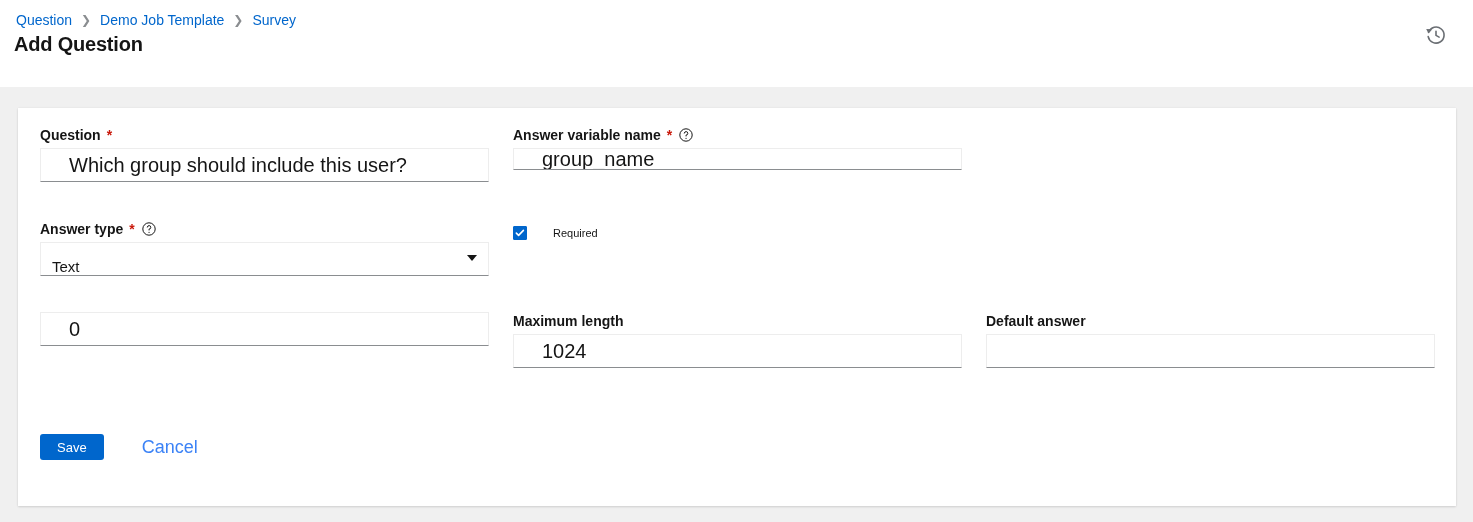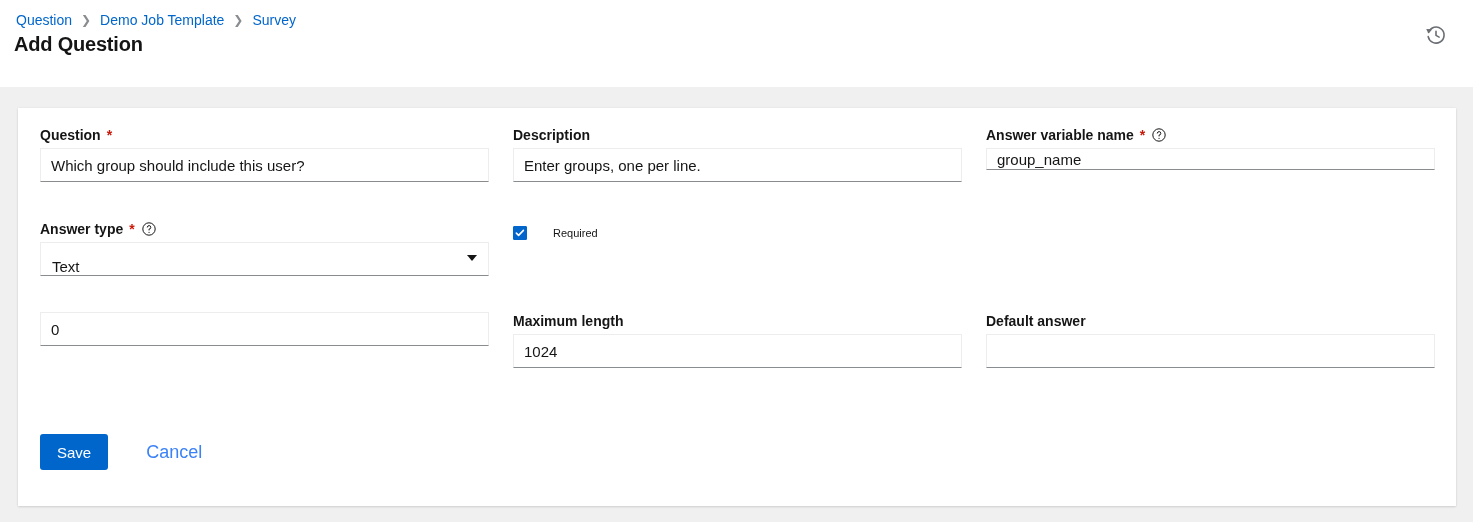--- a/index.html
+++ b/index.html
@@ -114,23 +114,23 @@
     display: inline-flex;
     color: #151515;
     cursor: pointer;
   }
   .help-icon svg { display: block; }
 
   .text-input {
     display: block;
     width: 449px;
     height: 34px;
-    padding: 0 10px;
+    padding: 0 28px;
     font-family: "Liberation Sans", sans-serif;
-    font-size: 15px;
+    font-size: 20px;
     color: #151515;
     background: #ffffff;
     border: 1px solid #ededed;
     border-bottom: 1px solid #8a8d90;
     border-radius: 0;
     outline: none;
   }
   .text-input::placeholder { color: #6a6e73; }
   .text-input.tall { height: 22px; }
 
@@ -191,26 +191,26 @@
   .row-3 { position: absolute; left: 0; top: 186px; width: 1394px; }
 
   
   .actions {
     position: absolute;
     left: 22px; top: 326px;
     display: flex;
     align-items: center;
   }
   .btn-primary {
-    height: 36px;
+    height: 26px;
     padding: 0 17px;
     background: #0066cc;
     color: #ffffff;
     font-family: "Liberation Sans", sans-serif;
-    font-size: 15px;
+    font-size: 13px;
     border: none;
     border-radius: 3px;
     cursor: pointer;
   }
   .btn-link {
     margin-left: 32px;
     background: none;
     border: none;
     color: #3b82f6;
     font-family: "Liberation Sans", sans-serif;
@@ -252,26 +252,20 @@
       <div class="row row-1">
 
         <div class="col">
           <div class="field-label">
             <span>Question</span>
             <span class="req-star">*</span>
           </div>
           <input class="text-input" type="text" value="Which group should include this user?" style="">
         </div>
 
-        <div class="col">
-          <div class="field-label">
-            <span>Description</span>
-          </div>
-          <input class="text-input" type="text" value="Enter groups, one per line." style="">
-        </div>
 
         <div class="col">
           <div class="field-label">
             <span>Answer variable name</span>
             <span class="req-star">*</span>
             <span class="help-icon">
               <svg viewBox="0 0 14 14" width="14" height="14" fill="none" stroke="currentColor" stroke-width="1">
                 <circle cx="7" cy="7" r="6.2"></circle>
                 <path d="M5.3 5.1 a1.75 1.75 0 1 1 1.75 2 v0.9" stroke-linecap="round"></path>
                 <circle cx="7.05" cy="10.3" r="0.62" fill="currentColor" stroke="none"></circle>

